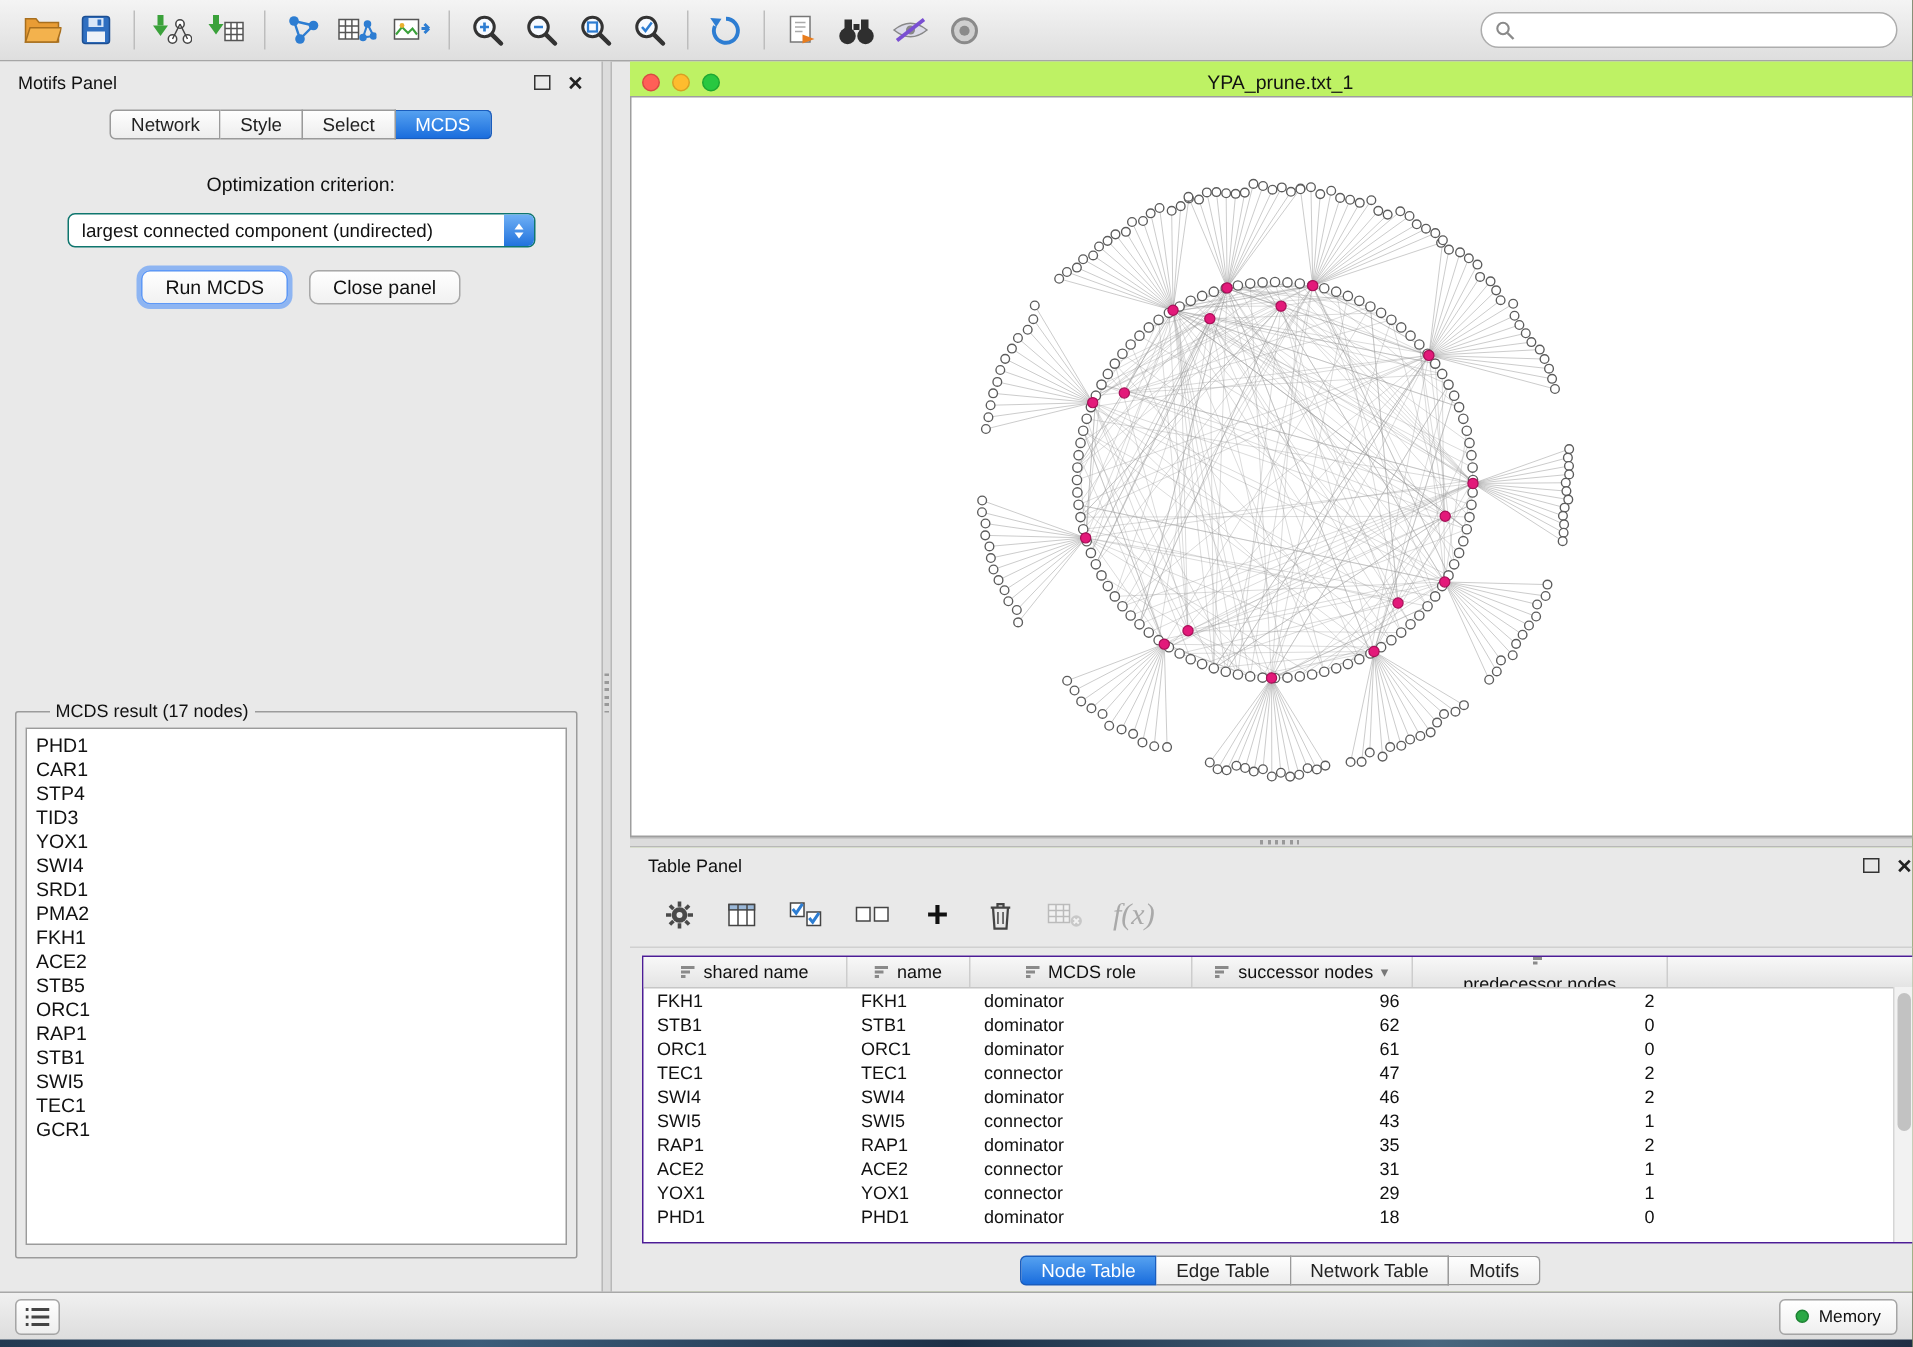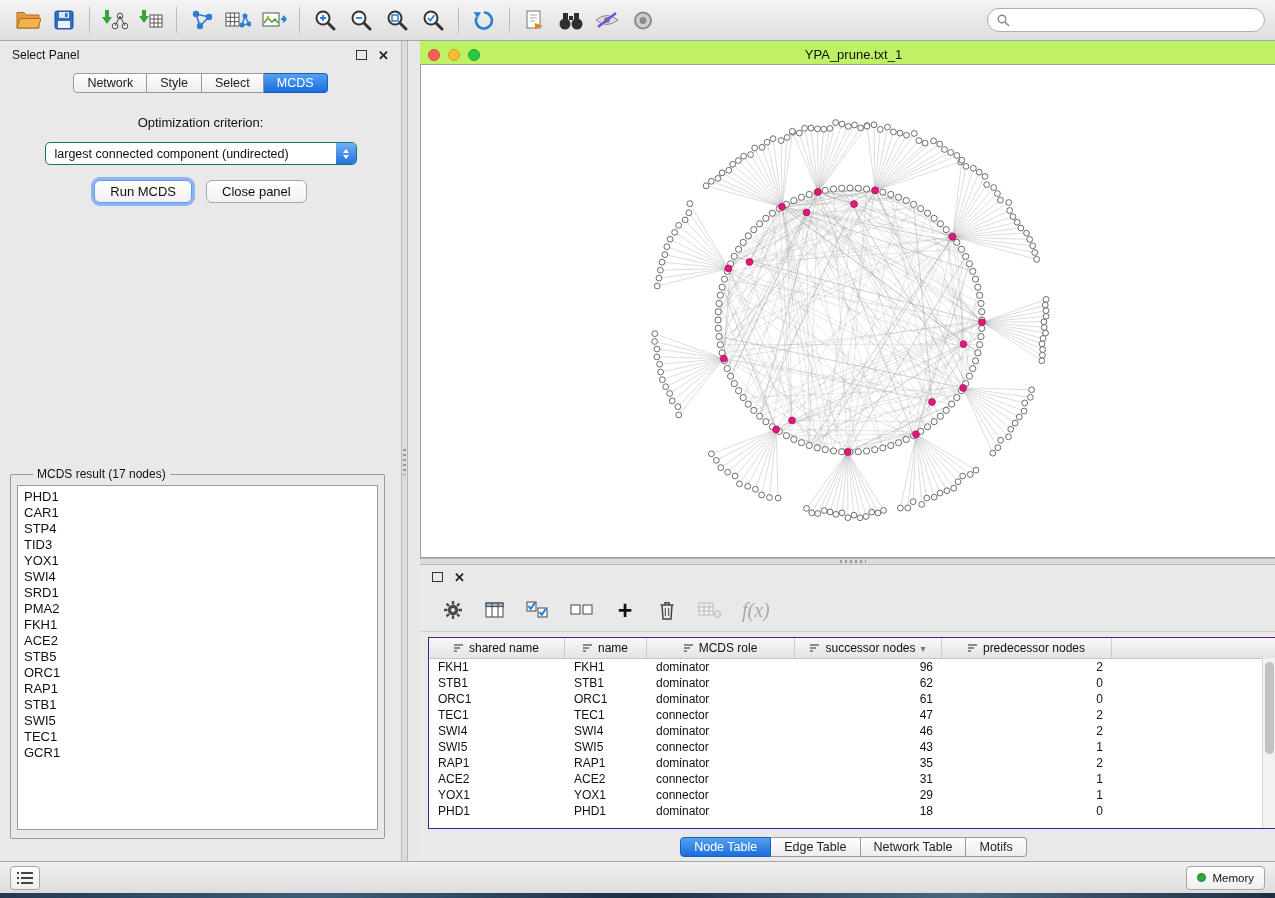--- a/index.html
+++ b/index.html
@@ -215,21 +215,21 @@
       <svg width="13" height="13" viewBox="0 0 13 13">
           <circle cx="5" cy="5" r="3.8" fill="none" stroke="#8a8a8a" stroke-width="1.4"></circle>
           <path d="M8 8 L12 12" stroke="#8a8a8a" stroke-width="1.6"></path>
         </svg>
       <input type="text" value="" style="">
     </div>
   </div>
 
   <div class="control-panel">
     <div class="cp-header">
-      <span class="panel-title">Select Panel</span>
+      <span class="panel-title">Motifs Panel</span>
       <span class="float-box"></span>
       <span class="close-x">✕</span>
     </div>
     <div class="seg-tabs">
         <div class="seg-tab">Network</div>
         <div class="seg-tab">Style</div>
         <div class="seg-tab">Select</div>
         <div class="seg-tab active">MCDS</div>
       </div>
     <div class="opt-label">Optimization criterion:</div>
@@ -975,20 +975,21 @@
           </g>
         </svg>
     </div>
 
     <div class="h-splitter">
         <div class="grip"></div>
       </div>
 
     <div class="table-panel">
       <div class="tp-header">
+        <span class="panel-title">Table Panel</span>
         <span class="float-box"></span>
         <span class="close-x">✕</span>
       </div>
       <div class="tp-toolbar">
         <div class="tpbtn">
             <svg width="20" height="20" viewBox="0 0 20 20">
               <g stroke="#4a4a4a" stroke-width="2.4">
                 <path d="M10 1 V4.5 M10 15.5 V19 M1 10 H4.5 M15.5 10 H19 M3.6 3.6 L6 6 M14 14 L16.4 16.4 M16.4 3.6 L14 6 M6 14 L3.6 16.4"></path>
               </g>
               <circle cx="10" cy="10" r="5.2" fill="#4a4a4a"></circle>
@@ -1067,21 +1068,21 @@
             </div>
             <div class="th" style="width: 147px;">
               <svg width="10" height="10" viewBox="0 0 10 10" style="flex:none">
                 <rect x="0" y="1" width="9" height="2" fill="#8a8a8a"></rect>
                 <rect x="0" y="4" width="6" height="2" fill="#8a8a8a"></rect>
                 <rect x="0" y="7" width="3" height="2" fill="#8a8a8a"></rect>
               </svg>
               <span>successor nodes</span>
               <span class="dd">▾</span>
             </div>
-            <div class="th" style="width: 170px;">
+            <div class="th" style="width: 170px; flex-direction: column;">
               <svg width="10" height="10" viewBox="0 0 10 10" style="flex:none">
                 <rect x="0" y="1" width="9" height="2" fill="#8a8a8a"></rect>
                 <rect x="0" y="4" width="6" height="2" fill="#8a8a8a"></rect>
                 <rect x="0" y="7" width="3" height="2" fill="#8a8a8a"></rect>
               </svg>
               <span>predecessor nodes</span>
             </div>
             <div class="th" style="flex: 1 1 0%; border-right: none;"></div>
           </div>
         <div class="tbody">

